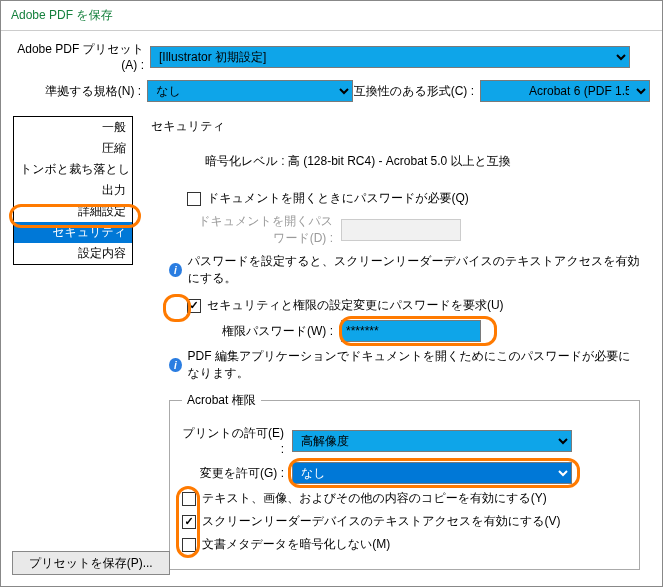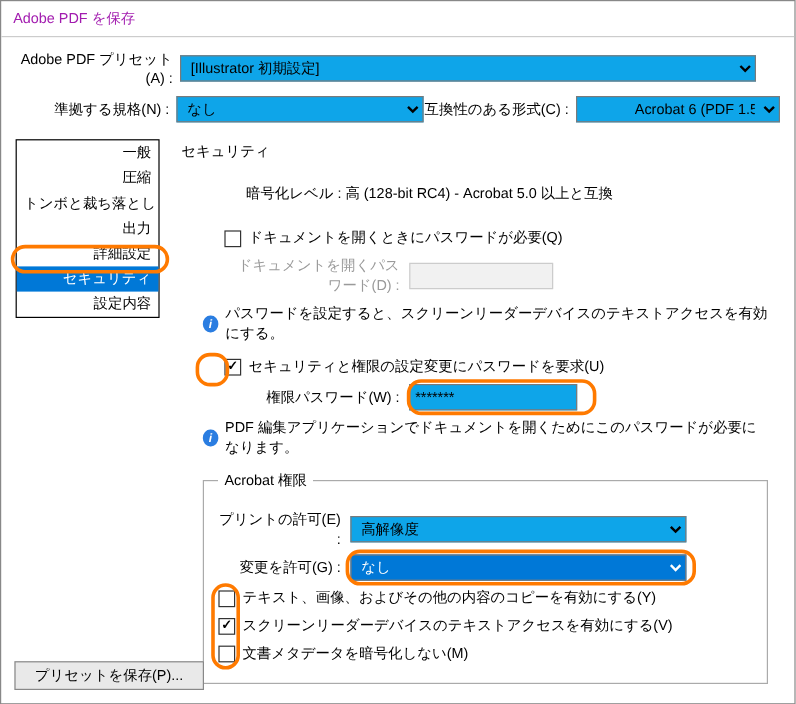--- a/index.html
+++ b/index.html
@@ -1,17 +1,17 @@
 <!DOCTYPE html>
 <html><head>
 <meta charset="utf-8">
 <style>
 * { box-sizing: border-box; margin: 0; padding: 0; font-family: "Yu Gothic UI", "Meiryo", sans-serif; font-size: 12px; }
 body { background: #fff; width: 663px; height: 587px; border: 1px solid #888; overflow: hidden; }
-.titlebar { height: 30px; display: flex; align-items: center; padding: 0 10px; border-bottom: 1px solid #ccc; color: #a21caf; }
+.titlebar { height: 30px; display: flex; align-items: center; padding: 0 10px; border-bottom: 1px solid #ccc; color: #15803d; }
 .content { display: flex; flex-direction: column; padding: 10px 12px; }
 .row { display: flex; align-items: center; margin-bottom: 8px; }
 .row label.right { width: 137px; text-align: right; padding-right: 6px; }
 select, input[type=text], input[type=password] { border: 1px solid #7a7a7a; height: 22px; padding: 1px 4px; background: #0ea5e9; font-size: 12px; }
 .preset-select { width: 480px; }
 .norm-select { width: 210px; }
 .compat-lbl { width: 130px; text-align: right; padding-right: 6px; }
 .compat-select { width: 170px; padding-left: 44px; }
 .main { display: flex; margin-top: 6px; height: 430px; }
 .sidebar { width: 120px; border: 1px solid #000; background: #fff; }

